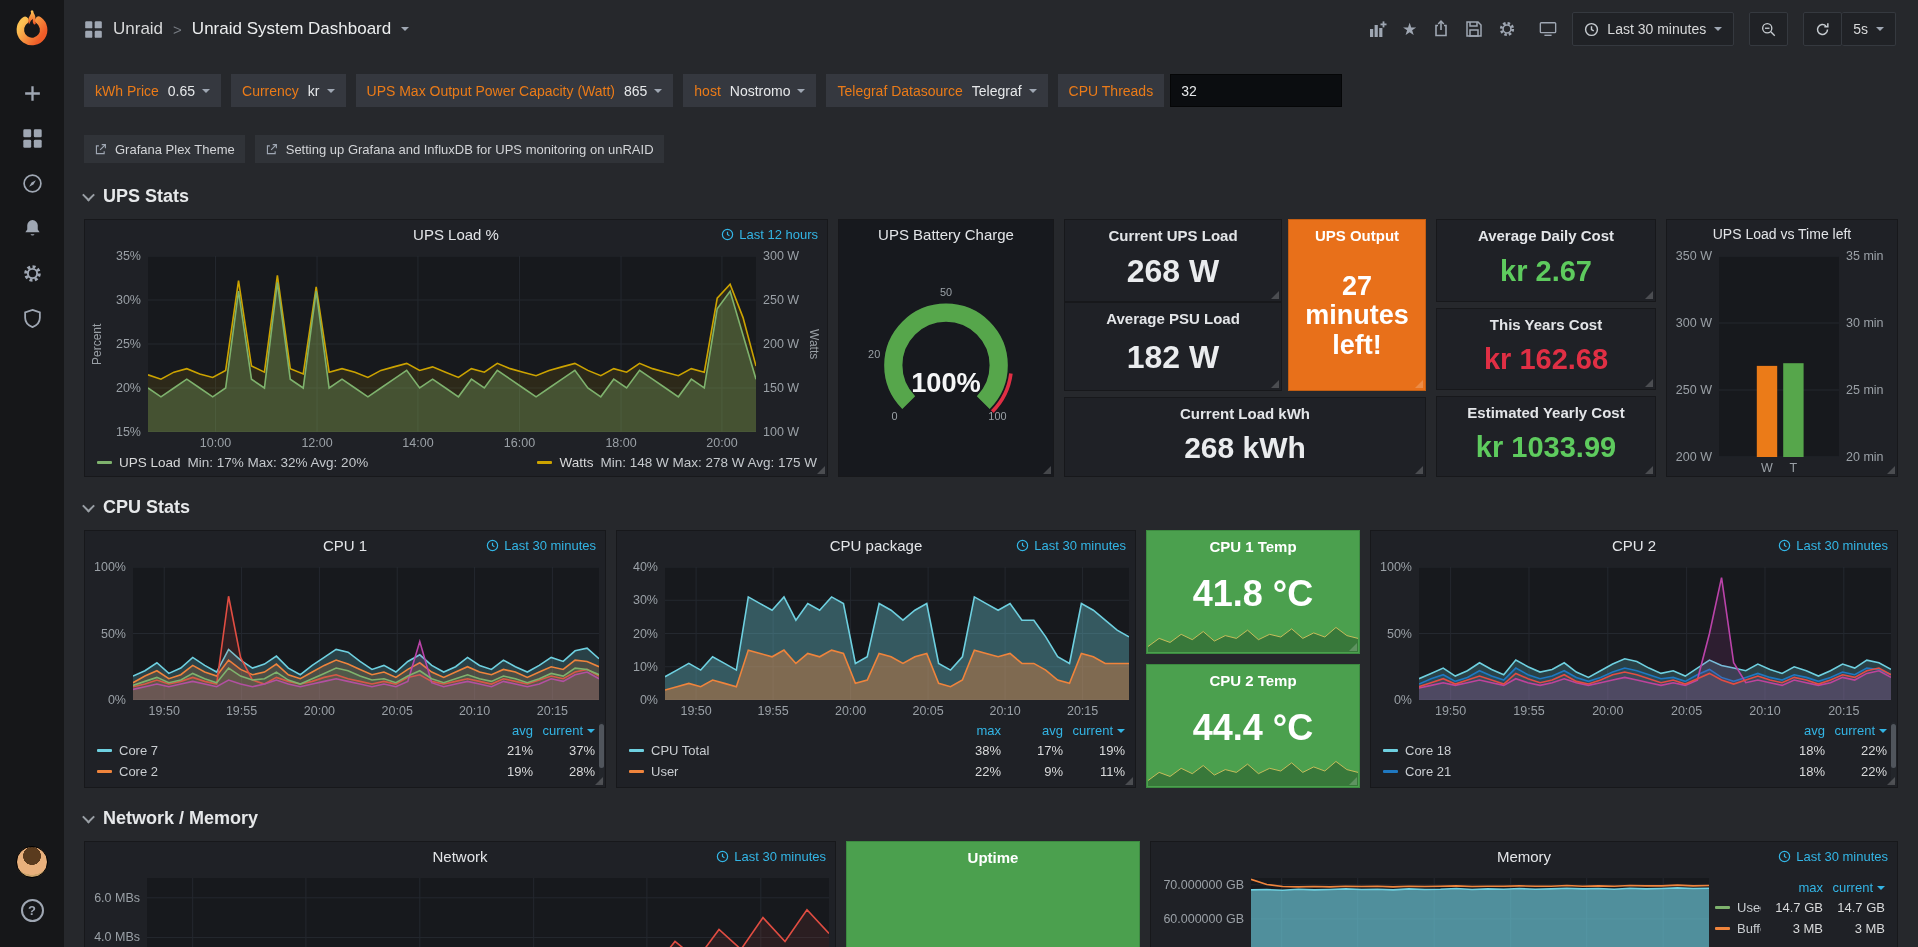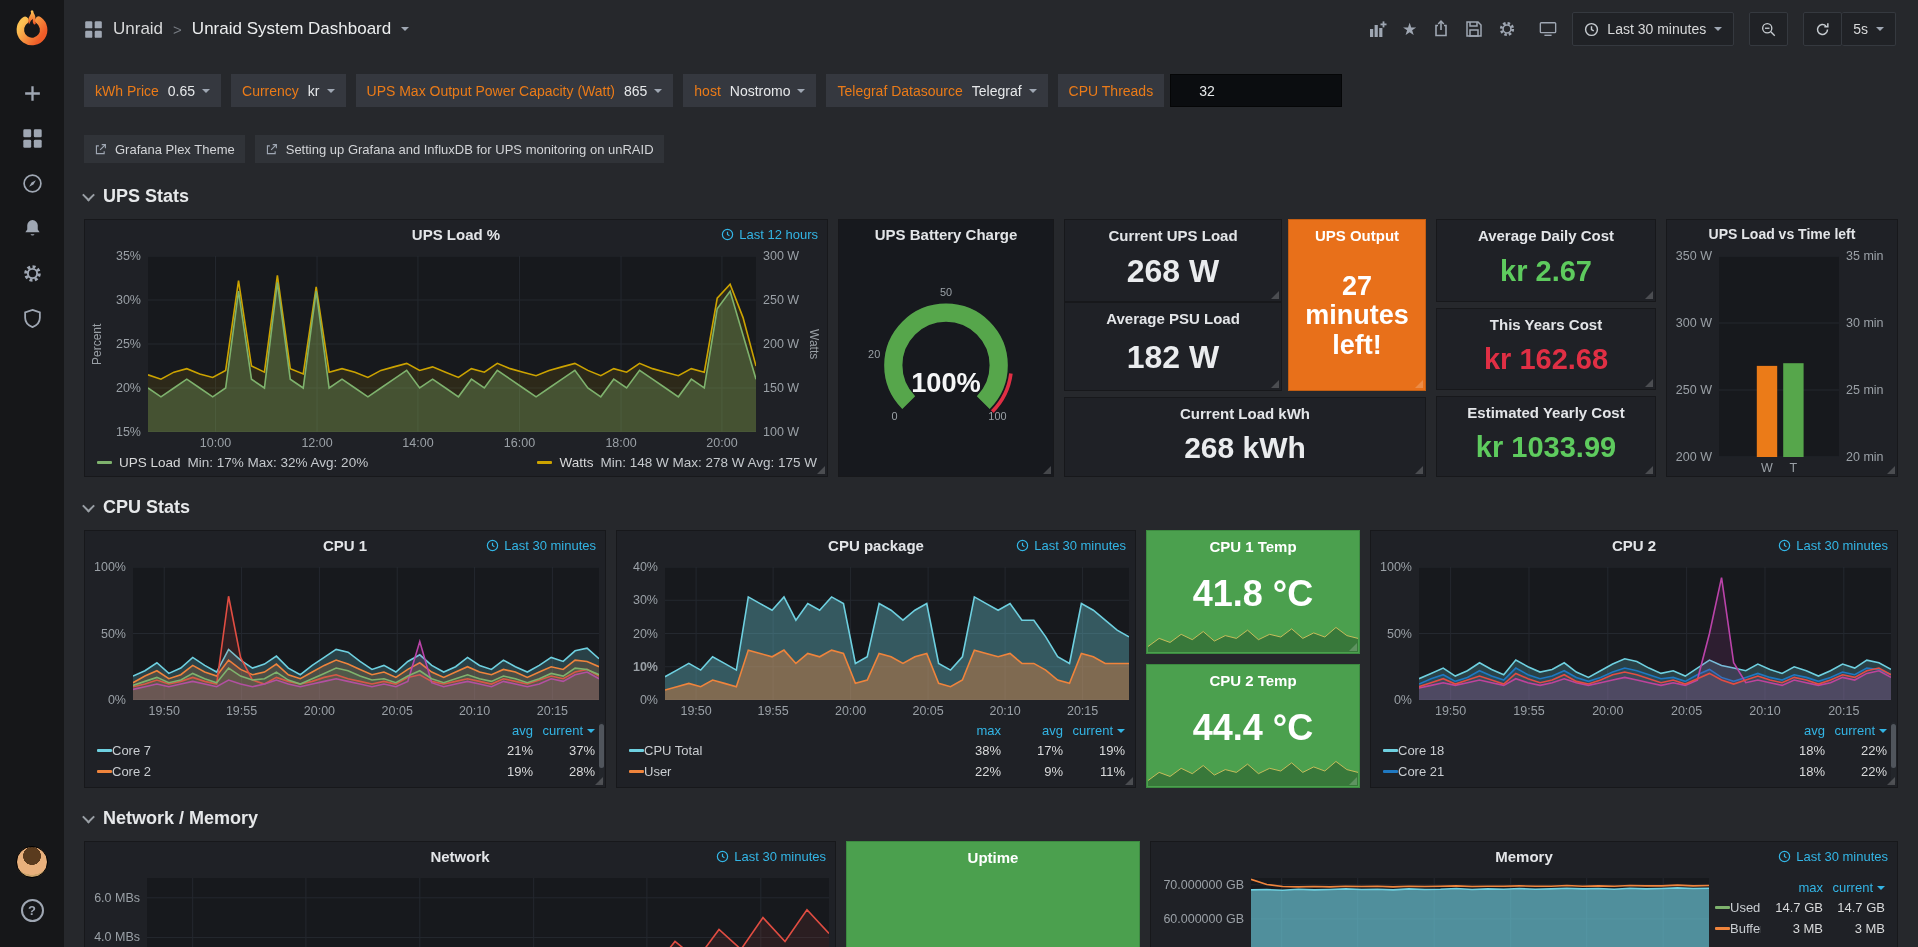--- a/index.html
+++ b/index.html
@@ -31,35 +31,35 @@
 .time-btn{display:flex;align-items:center;gap:8px;background:#202226;border:1px solid #35393f;color:#d8d9da;font-size:14px;height:34px;padding:0 11px;border-radius:2px;font-family:inherit;cursor:pointer}
 .time-btn svg{width:15px;height:15px;color:#c7ccd1}
 .grouped{display:flex}
 .grouped .time-btn+.time-btn{border-left:none}
 
 .dash{flex:1;overflow:hidden;padding:0 20px}
 .submenu{margin-top:16px;display:flex;gap:10px}
 .var-box{display:flex;align-items:center;background:#35383f;height:33px;padding:0 11px;gap:9px;font-size:14px;cursor:pointer}
 .var-label{color:#eb7b18}
 .var-value{color:#e6e8ea;display:flex;align-items:center;gap:7px}
-.var-input{background:#0b0d10;border:1px solid #050607;color:#e6e8ea;height:33px;width:172px;padding:0 28px;font-size:14px;font-family:inherit;margin-left:-4px}
+.var-input{background:#0b0d10;border:1px solid #050607;color:#e6e8ea;height:33px;width:172px;padding:0 10px;font-size:14px;font-family:inherit;margin-left:-4px}
 .links-row{margin-top:28px;display:flex;gap:10px}
 .link-box{display:flex;align-items:center;gap:8px;background:#303338;height:28px;padding:0 10px;font-size:13px;color:#d2d4d7;cursor:pointer}
 .link-box svg{width:13px;height:13px;color:#9fa7b3}
 
 .section-header{display:flex;align-items:center;gap:10px;margin-top:23px;cursor:pointer}
 .section-title{font-size:18px;font-weight:700;color:#e6e8ea}
 .chev{width:9px;height:9px;border-right:2px solid #9aa0a6;border-bottom:2px solid #9aa0a6;transform:rotate(45deg) translate(-1px,-1px)}
 .row{display:flex;gap:10px;margin-top:12px}
 .col{display:flex;flex-direction:column}
 
 .panel{background:#1f2126;border:1px solid #17181b;position:relative;display:flex;flex-direction:column;overflow:hidden}
 .panel::after{content:'';position:absolute;right:2px;bottom:2px;width:0;height:0;border-left:8px solid transparent;border-bottom:8px solid rgba(255,255,255,0.2)}
 .panel-header{height:28px;flex-shrink:0;display:flex;align-items:center;justify-content:center;position:relative;cursor:pointer}
-.panel-title{font-size:15px;font-weight:700;color:#e3e5e8;white-space:nowrap}
+.panel-title{font-size:15px;font-weight:400;color:#e3e5e8;white-space:nowrap}
 .time-override{position:absolute;right:9px;top:0;height:28px;display:flex;align-items:center;gap:5px;color:#33b5e5;font-size:13px}
 .time-override svg{width:13px;height:13px}
 .panel.dark{background:#17191e}
 .panel.bg-orange{background:#e8701a;border-color:#c35e13}
 .panel.bg-green{background:#4ba04e;border-color:#3c8a40}
 
 .stat .stat-title{height:30px;display:flex;align-items:center;justify-content:center;font-size:15px;font-weight:700;flex-shrink:0;color:#e3e5e8}
 .stat .stat-value{flex:1;display:flex;align-items:center;justify-content:center;font-weight:700;color:#eaecee;text-align:center;line-height:1.08;padding:0 8px 8px}
 .green-text .stat-value{color:#5ecb5e}
 .red-text .stat-value{color:#e02f44}
@@ -84,21 +84,21 @@
 
 .legend-host{flex-shrink:0;position:relative;padding:2px 10px 5px 12px;overflow:hidden}
 .legend-inline{display:flex;justify-content:space-between;align-items:center;height:25px;font-size:13.5px}
 .li-entry{display:flex;align-items:center;gap:7px;cursor:pointer}
 .li-dash{width:15px;height:3px;border-radius:1px;flex-shrink:0}
 .li-alias{color:#d8d9da}
 .li-stats{color:#c4c8cc}
 .legend-table{font-size:13px;padding-bottom:5px}
 .lt-row{display:flex;align-items:center;height:21px;cursor:pointer}
 .lt-head{height:19px;cursor:default}
-.lt-name{flex:1;display:flex;align-items:center;color:#c9cdd1;white-space:nowrap;overflow:hidden}
+.lt-name{flex:1;display:flex;align-items:center;gap:7px;color:#c9cdd1;white-space:nowrap;overflow:hidden}
 .lt-col{width:62px;text-align:right;color:#d8d9da;flex-shrink:0}
 .lt-colhead{color:#33b5e5;cursor:pointer}
 .sorted::after{content:'';display:inline-block;margin-left:4px;border-left:4px solid transparent;border-right:4px solid transparent;border-top:4px solid #33b5e5;vertical-align:2px}
 .legend-host.scroll::before{content:'';position:absolute;right:1px;top:3px;bottom:3px;width:5px;background:#23262b;border-radius:3px}
 .legend-host.scroll::after{content:'';position:absolute;right:1px;top:5px;width:5px;height:44px;background:#50555c;border-radius:3px}
 .legend-host.side{width:182px;padding:8px 12px 0 0}
 
 .gauge-host{flex:1;display:flex;align-items:center;justify-content:center;padding:2px 6px 8px;cursor:crosshair}
 .gauge-host svg{width:200px;height:168px}
 .gauge-tick{fill:#9aa0a6;font-size:12px;font-family:"Liberation Sans",sans-serif}
@@ -575,21 +575,21 @@
                 </svg>
               <span>Last 30 minutes</span>
             </span>
           </div>
           <div class="graph-host has-x">
               <div class="g-main">
                 <div class="g-yticks" style="width: 44px;">
                   <div class="g-ytick" style="top: 0%;">40%</div>
                   <div class="g-ytick" style="top: 25%;">30%</div>
                   <div class="g-ytick" style="top: 50%;">20%</div>
-                  <div class="g-ytick" style="top: 75%; font-weight: bold;">10%</div>
+                  <div class="g-ytick" style="top: 75%;">10%</div>
                   <div class="g-ytick" style="top: 100%;">0%</div>
                 </div>
                 <div class="g-plot">
                   <svg viewBox="0 0 1000 300" preserveAspectRatio="none">
                     <line x1="0" y1="0" x2="1000" y2="0" class="gridline"></line>
                     <line x1="0" y1="75" x2="1000" y2="75" class="gridline"></line>
                     <line x1="0" y1="150" x2="1000" y2="150" class="gridline"></line>
                     <line x1="0" y1="225" x2="1000" y2="225" class="gridline"></line>
                     <line x1="0" y1="300" x2="1000" y2="300" class="gridline"></line>
                     <line x1="67" y1="0" x2="67" y2="300" class="gridline"></line>

